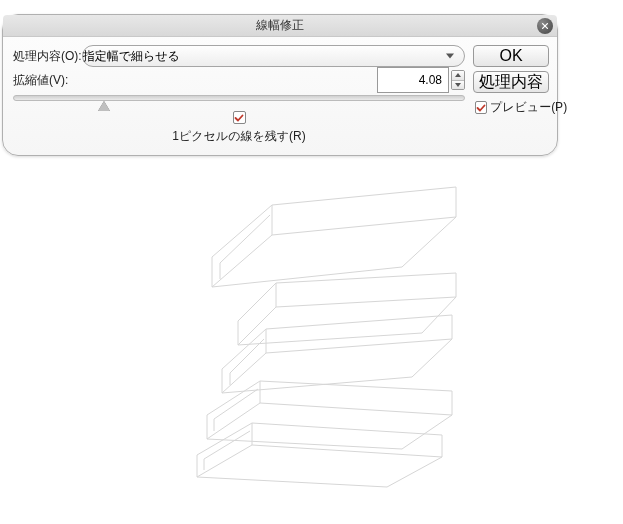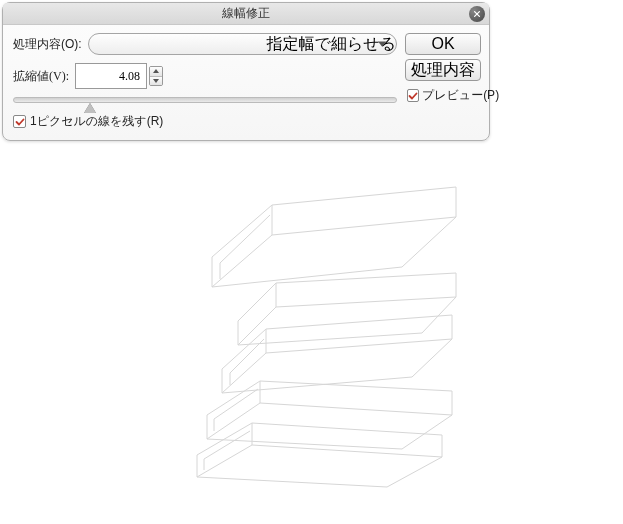--- a/index.html
+++ b/index.html
@@ -5,24 +5,24 @@
   * { box-sizing: border-box; }
   body {
     margin: 0; padding: 0;
     font-family: "MS PGothic", "Hiragino Kaku Gothic Pro", "Meiryo", sans-serif;
     font-size: 12px;
     background: #fff;
     width: 623px; height: 524px;
     position: relative;
   }
   .dialog {
-    position: absolute; top: 2px; left: 2px;
-    width: 488px;
+    position: absolute; top: 14px; left: 2px;
+    width: 556px;
     border: 1px solid #b0b0b0;
-    border-radius: 8px;
+    border-radius: 16px;
     background: linear-gradient(#fdfdfd, #f6f6f6);
     box-shadow: 0 1px 3px rgba(0,0,0,.15);
   }
   .titlebar {
     height: 22px;
     background: linear-gradient(#e8e8e8, #d8d8d8);
     border-bottom: 1px solid #c8c8c8;
     border-radius: 4px 4px 0 0;
     position: relative;
     display: flex; align-items: center; justify-content: center;
@@ -35,31 +35,31 @@
     display: flex; align-items: center; justify-content: center;
     cursor: pointer;
   }
   .close-btn svg { width: 8px; height: 8px; }
   .body {
     padding: 8px 8px 10px 10px;
     display: flex; gap: 8px;
   }
   .main { flex: 1; }
   .side { width: 76px; display: flex; flex-direction: column; gap: 4px; align-items: stretch; }
-  .row { display: flex; align-items: center; gap: 6px; margin-bottom: 8px; }
+  .row { display: flex; align-items: center; gap: 0; }
   .label { white-space: nowrap; color: #222; }
   .select {
     flex: 1;
     height: 22px;
     border: 1px solid #a5a5a5;
     border-radius: 11px;
     background: linear-gradient(#fefefe, #ededed);
-    display: flex; align-items: center; justify-content: flex-end;
+    display: flex; align-items: center; justify-content: flex-start;
     position: relative; cursor: pointer;
-    font-size: 16px;
+    font-size: 12px;
   }
   .select .chev {
     position: absolute; right: 10px; top: 50%; transform: translateY(-50%);
     width: 0; height: 0;
     border-left: 4px solid transparent;
     border-right: 4px solid transparent;
     border-top: 5px solid #555;
   }
   .num-input {
     width: 72px; height: 20px;
@@ -95,21 +95,21 @@
   .slider-thumb {
     position: absolute; top: 5px; left: 20%;
     width: 0; height: 0;
     border-left: 6px solid transparent;
     border-right: 6px solid transparent;
     border-bottom: 10px solid #bfbfbf;
     transform: translateX(-6px);
     cursor: pointer;
     filter: drop-shadow(0 0 0.5px #666);
   }
-  .check-row { display: flex; align-items: center; gap: 4px; }
+  .check-row { display: flex; align-items: center; gap: 4px; flex-direction: column; }
   .check {
     width: 13px; height: 13px; border: 1px solid #888; background: #fff;
     display: flex; align-items: center; justify-content: center;
     cursor: pointer; border-radius: 2px;
   }
   .check svg { width: 10px; height: 10px; }
   .btn {
     height: 22px;
     border: 1px solid #999; border-radius: 4px;
     background: linear-gradient(#fdfdfd,#e6e6e6);
@@ -139,21 +139,21 @@
     <div class="main">
 
       <div class="row">
         <span class="label">処理内容(O):</span>
         <div class="select">
           <span>指定幅で細らせる</span>
           <span class="chev"></span>
         </div>
       </div>
 
-      <div class="row" style="font-family:Liberation Serif, serif;">
+      <div class="row" style="justify-content:space-between;">
         <span class="label">拡縮値(V):</span>
         <div style="display:flex;align-items:center;gap:2px;">
           <input class="num-input" value="4.08" style="">
           <div class="stepper">
             <div>
                 <span class="tri-up"></span>
               </div>
             <div>
                 <span class="tri-dn"></span>
               </div>

